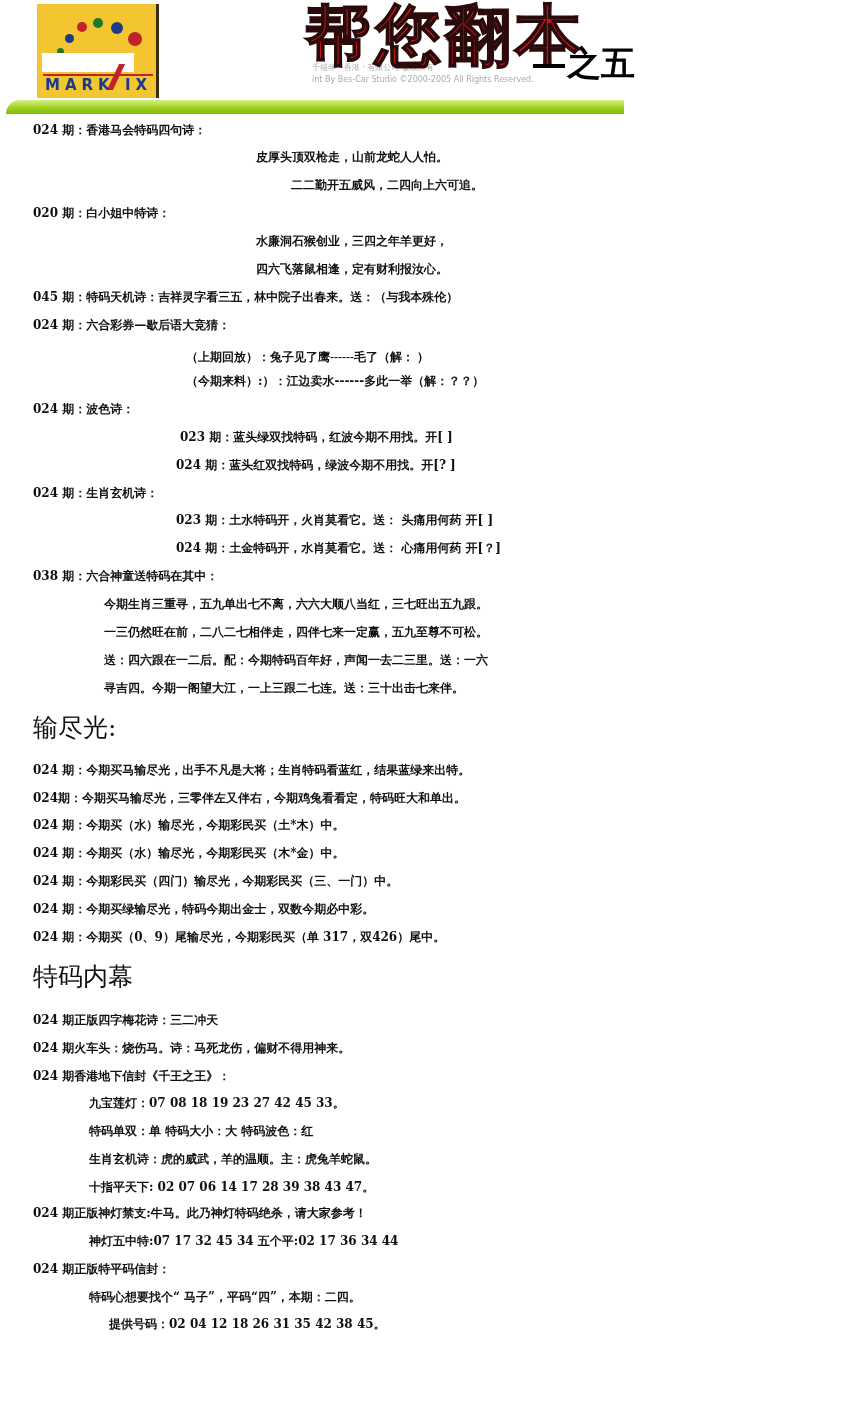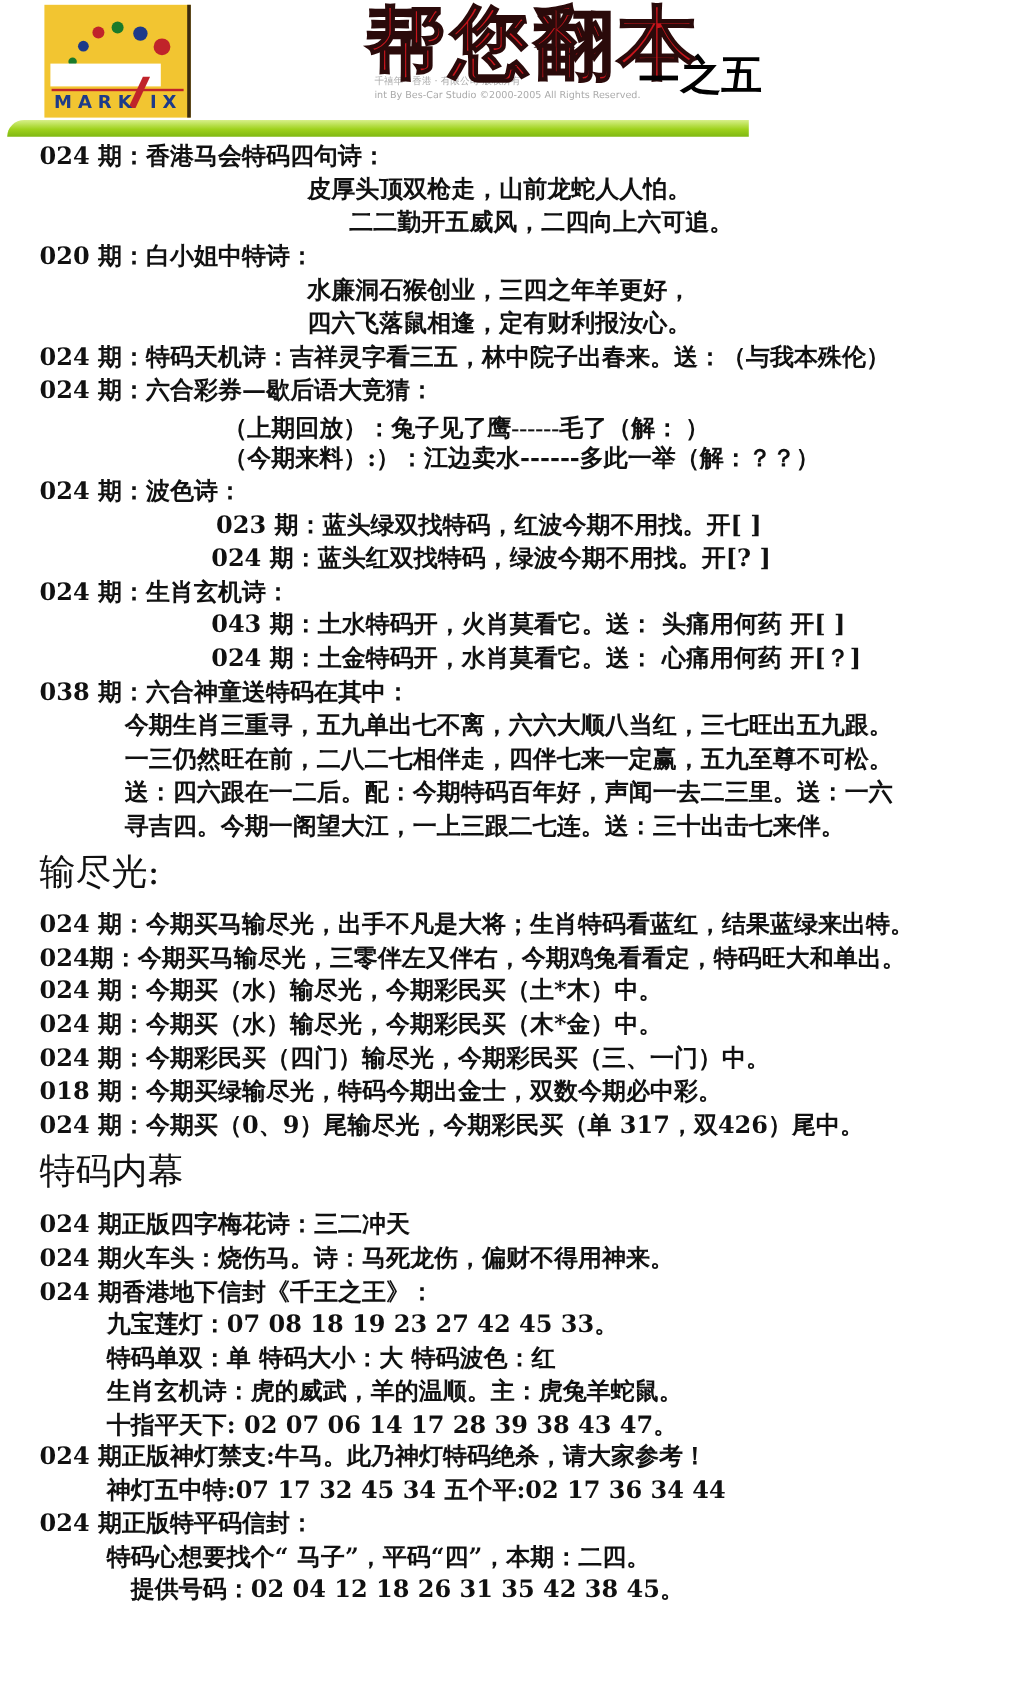--- a/index.html
+++ b/index.html
@@ -22,22 +22,22 @@
            color:#c8151c; letter-spacing:4px; -webkit-text-stroke:1.5px #2a0a0a; line-height:1; }
   .subtitle { left:533px; top:46px; font-size:34px; font-weight:bold; color:#000; line-height:1; }
   .subtitle .dash { display:inline-block; width:32px; height:4px; background:#000; vertical-align:middle; margin-right:2px; }
   .watermark { left:312px; top:62px; font-family:"DejaVu Sans", sans-serif; font-size:8px; color:#aaa; line-height:12px; }
 
   .greenbar { left:6px; top:100px; width:618px; height:14px;
               background:linear-gradient(180deg,#d8f08a 0%,#9fd21d 55%,#7fb812 100%);
               border-radius:30px 0 0 0; }
 
   
-  .line { font-size:20px; line-height:20px; font-weight:bold; }
-  .section { font-size:30px; line-height:30px; font-weight:normal; }
+  .line { font-size:12px; line-height:20px; font-weight:bold; }
+  .section { font-size:25px; line-height:30px; font-weight:normal; }
 </style>
 </head>
 <body>
 
 <div class="abs logo">
   <span class="dot" style="left:28px;top:30px;width:9px;height:9px;background:#1d3a8a;"></span>
   <span class="dot" style="left:40px;top:18px;width:10px;height:10px;background:#c0232a;"></span>
   <span class="dot" style="left:56px;top:14px;width:10px;height:10px;background:#1a7a2a;"></span>
   <span class="dot" style="left:74px;top:18px;width:12px;height:12px;background:#1d3a8a;"></span>
   <span class="dot" style="left:91px;top:28px;width:14px;height:14px;background:#c0232a;"></span>
@@ -57,43 +57,43 @@
 
 <div class="abs greenbar"></div>
 
 <div id="content">
     <div class="abs line" style="left: 33px; top: 120px;">024 期：香港马会特码四句诗：</div>
     <div class="abs line" style="left: 256px; top: 147px;">皮厚头顶双枪走，山前龙蛇人人怕。</div>
     <div class="abs line" style="left: 256px; top: 175px; margin-left: 35px;">二二勤开五威风，二四向上六可追。</div>
     <div class="abs line" style="left: 33px; top: 203px;">020 期：白小姐中特诗：</div>
     <div class="abs line" style="left: 256px; top: 231px;">水廉洞石猴创业，三四之年羊更好，</div>
     <div class="abs line" style="left: 256px; top: 259px;">四六飞落鼠相逢，定有财利报汝心。</div>
-    <div class="abs line" style="left: 33px; top: 287px;">024 期：特码天机诗：吉祥灵字看三五，林中院子出春来。送：（与我本殊伦）</div>
+    <div class="abs line" style="left: 33px; top: 287px;">045 期：特码天机诗：吉祥灵字看三五，林中院子出春来。送：（与我本殊伦）</div>
     <div class="abs line" style="left: 33px; top: 315px;">024 期：六合彩券—歇后语大竞猜：</div>
     <div class="abs line" style="left: 186px; top: 347px; font-family: Liberation Serif, serif;">（上期回放）：兔子见了鹰------毛了（解：      ）</div>
     <div class="abs line" style="left: 186px; top: 371px;">（今期来料）:）：江边卖水------多此一举（解：？？）</div>
     <div class="abs line" style="left: 33px; top: 399px;">024 期：波色诗：</div>
     <div class="abs line" style="left: 180px; top: 427px;">023 期：蓝头绿双找特码，红波今期不用找。开[      ]</div>
     <div class="abs line" style="left: 176px; top: 455px;">024 期：蓝头红双找特码，绿波今期不用找。开[? ]</div>
     <div class="abs line" style="left: 33px; top: 483px;">024 期：生肖玄机诗：</div>
-    <div class="abs line" style="left: 176px; top: 510px;">043 期：土水特码开，火肖莫看它。送： 头痛用何药     开[      ]</div>
+    <div class="abs line" style="left: 176px; top: 510px;">023 期：土水特码开，火肖莫看它。送： 头痛用何药     开[      ]</div>
     <div class="abs line" style="left: 176px; top: 538px;">024 期：土金特码开，水肖莫看它。送： 心痛用何药     开[？]</div>
     <div class="abs line" style="left: 33px; top: 566px;">038 期：六合神童送特码在其中：</div>
     <div class="abs line" style="left: 104px; top: 594px;">今期生肖三重寻，五九单出七不离，六六大顺八当红，三七旺出五九跟。</div>
     <div class="abs line" style="left: 104px; top: 622px;">一三仍然旺在前，二八二七相伴走，四伴七来一定赢，五九至尊不可松。</div>
     <div class="abs line" style="left: 104px; top: 650px;">送：四六跟在一二后。配：今期特码百年好，声闻一去二三里。送：一六</div>
     <div class="abs line" style="left: 104px; top: 678px;">寻吉四。今期一阁望大江，一上三跟二七连。送：三十出击七来伴。</div>
     <div class="abs section" style="left: 33px; top: 713px;">输尽光:</div>
     <div class="abs section" style="left: 33px; top: 962px;">特码内幕</div>
     <div class="abs line" style="left: 33px; top: 760px;">024 期：今期买马输尽光，出手不凡是大将；生肖特码看蓝红，结果蓝绿来出特。</div>
     <div class="abs line" style="left: 33px; top: 788px;">024期：今期买马输尽光，三零伴左又伴右，今期鸡兔看看定，特码旺大和单出。</div>
     <div class="abs line" style="left: 33px; top: 815px;">024 期：今期买（水）输尽光，今期彩民买（土*木）中。</div>
     <div class="abs line" style="left: 33px; top: 843px;">024 期：今期买（水）输尽光，今期彩民买（木*金）中。</div>
     <div class="abs line" style="left: 33px; top: 871px;">024 期：今期彩民买（四门）输尽光，今期彩民买（三、一门）中。</div>
-    <div class="abs line" style="left: 33px; top: 899px;">018 期：今期买绿输尽光，特码今期出金士，双数今期必中彩。</div>
+    <div class="abs line" style="left: 33px; top: 899px;">024 期：今期买绿输尽光，特码今期出金士，双数今期必中彩。</div>
     <div class="abs line" style="left: 33px; top: 927px;">024 期：今期买（0、9）尾输尽光，今期彩民买（单 317，双426）尾中。</div>
     <div class="abs line" style="left: 33px; top: 1010px;">024 期正版四字梅花诗：三二冲天</div>
     <div class="abs line" style="left: 33px; top: 1038px;">024 期火车头：烧伤马。诗：马死龙伤，偏财不得用神来。</div>
     <div class="abs line" style="left: 33px; top: 1066px;">024 期香港地下信封《千王之王》：</div>
     <div class="abs line" style="left: 89px; top: 1093px;">九宝莲灯：07 08 18 19 23 27 42 45 33。</div>
     <div class="abs line" style="left: 89px; top: 1121px;">特码单双：单  特码大小：大 特码波色：红</div>
     <div class="abs line" style="left: 89px; top: 1149px;">生肖玄机诗：虎的威武，羊的温顺。主：虎兔羊蛇鼠。</div>
     <div class="abs line" style="left: 89px; top: 1177px;">十指平天下: 02 07 06 14 17 28 39 38 43 47。</div>
     <div class="abs line" style="left: 33px; top: 1203px;">024 期正版神灯禁支:牛马。此乃神灯特码绝杀，请大家参考！</div>
     <div class="abs line" style="left: 89px; top: 1231px;">神灯五中特:07 17 32 45 34 五个平:02 17 36 34 44</div>

